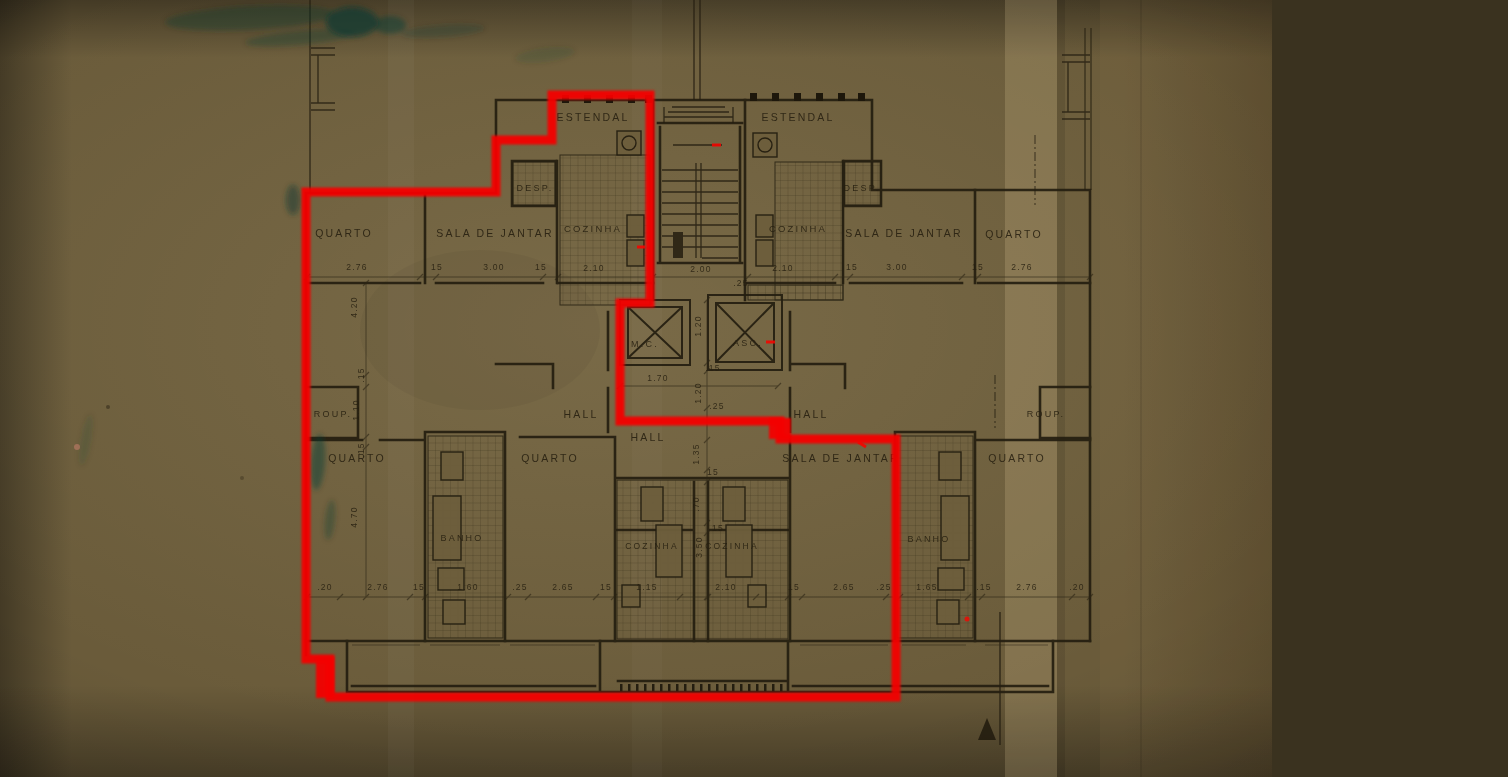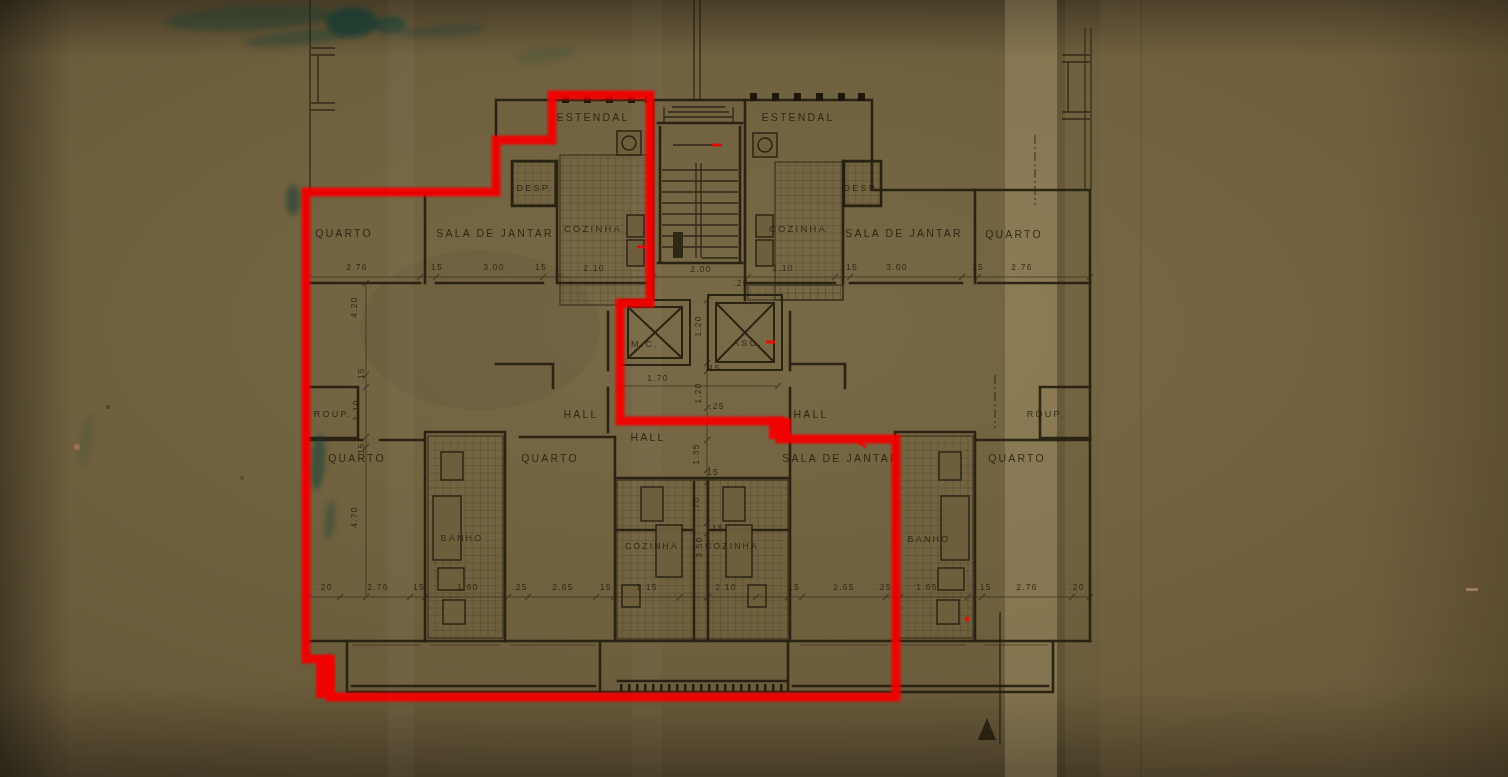--- a/index.html
+++ b/index.html
@@ -1,17 +1,17 @@
 <!DOCTYPE html>
 <html><head>
 <meta charset="utf-8">
 <style>
   html,body{margin:0;padding:0;background:#3a321f;}
   #sheet{
-    position:relative;width:1508px;height:777px;overflow:hidden;
+    position:relative;width:1272px;height:777px;overflow:hidden;
     background:
       radial-gradient(125% 110% at 47% 42%, rgba(255,240,190,.10) 0%, rgba(0,0,0,0) 50%, rgba(0,0,0,.30) 96%),
       linear-gradient(180deg, rgba(0,0,0,.36) 0, rgba(0,0,0,0) 58px),
       linear-gradient(0deg, rgba(0,0,0,.32) 0, rgba(0,0,0,0) 92px),
       linear-gradient(90deg, rgba(0,0,0,.36) 0, rgba(0,0,0,0) 72px),
       linear-gradient(270deg, rgba(40,28,10,.28) 0, rgba(0,0,0,0) 150px),
       #6a5b3a;
     font-family:"Liberation Sans", sans-serif;
   }
   svg{position:absolute;left:0;top:0;}

